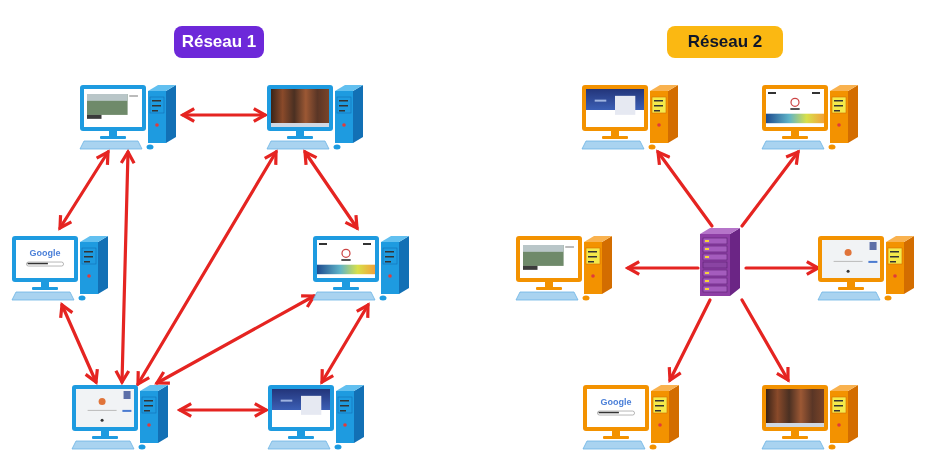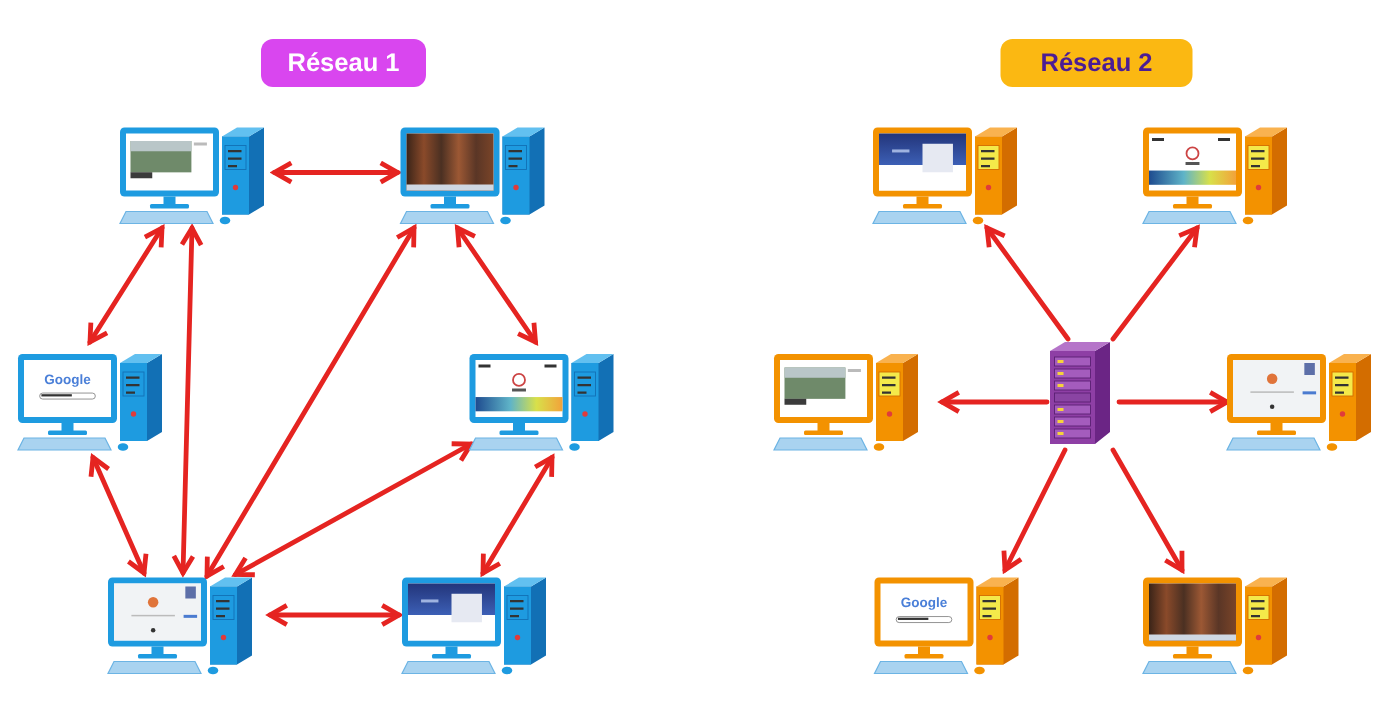--- a/index.html
+++ b/index.html
@@ -2,22 +2,22 @@
 <html><head>
 <meta charset="utf-8">
 <style>
   html, body { margin: 0; padding: 0; background: #ffffff; }
   body { width: 929px; height: 474px; position: relative; overflow: hidden; font-family: "Liberation Sans", sans-serif; }
   .badge {
     position: absolute; top: 26px; height: 32px; border-radius: 8px;
     font-family: "Liberation Sans", sans-serif; font-weight: bold; font-size: 17px;
     display: flex; align-items: center; justify-content: center;
   }
-  #badge1 { left: 174px; width: 110px; background: #d946ef; color: #ffffff; }
-  #badge2 { left: 667px; width: 128px; background: #fbb812; color: #4c1d95; }
+  #badge1 { left: 174px; width: 90px; background: #6d28d9; color: #ffffff; }
+  #badge2 { left: 667px; width: 116px; background: #fbb812; color: #0f172a; }
   svg#diagram { position: absolute; left: 0; top: 0; }
 </style>
 </head>
 <body>
 
 <div class="badge" id="badge1">Réseau 1</div>
 <div class="badge" id="badge2">Réseau 2</div>
 
 <svg id="diagram" width="929" height="474" viewBox="0 0 929 474">
   <defs>

